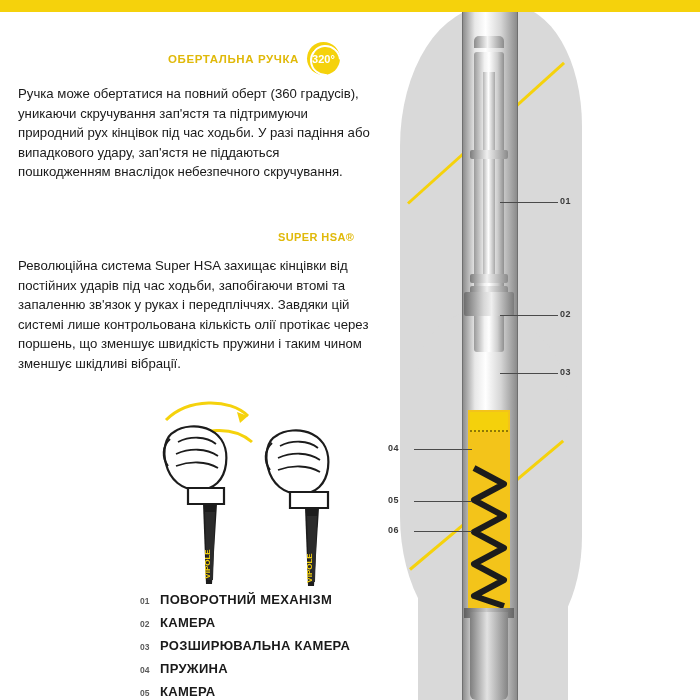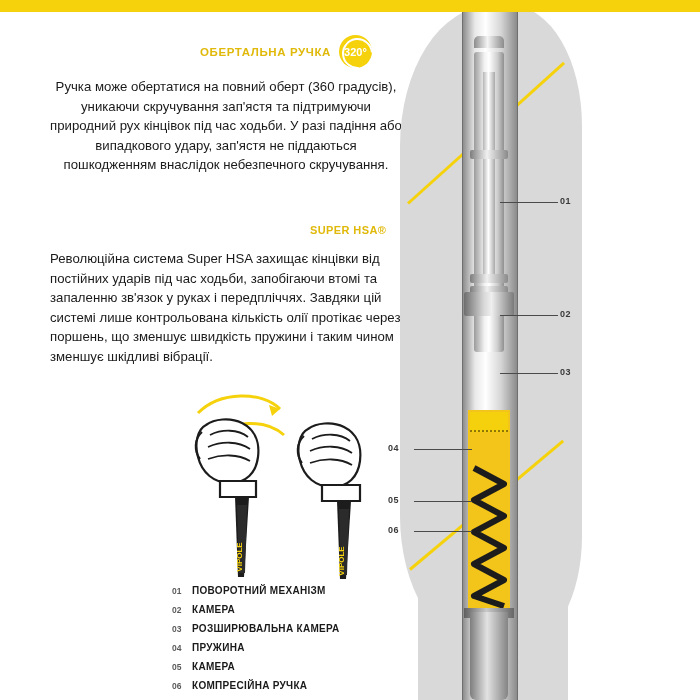--- a/index.html
+++ b/index.html
@@ -160,22 +160,22 @@
   }
   .lead {
     position: absolute;
     height: 1px;
     background: #4a4a4a;
   }
 
   
   .content {
     position: absolute;
-    left: 0; top: 17px;
-    width: 382px; height: 592px; margin-left: 32px;
+    left: 0; top: 24px;
+    width: 382px; height: 592px;
   }
 
   .badge-row {
     position: absolute;
     left: 168px; top: 18px;
     display: flex;
     align-items: center;
     gap: 8px;
   }
   .badge-title {
@@ -209,21 +209,21 @@
 
   p.para {
     position: absolute;
     margin: 0;
     left: 18px;
     width: 352px;
     font-size: 13.2px;
     line-height: 19.5px;
     color: #1a1a1a;
   }
-  #para1 { top: 60px; text-align: center; }
+  #para1 { top: 60px; }
   .sub-title {
     position: absolute;
     left: 278px; top: 207px;
     font-size: 11px;
     font-weight: bold;
     color: #e0b90a;
     letter-spacing: .4px;
   }
   #para2 { top: 232px; }
 
@@ -247,21 +247,21 @@
     gap: 8px;
     margin-bottom: 8px;
   }
   .legend-num {
     font-size: 8.5px;
     font-weight: bold;
     color: #5a5a5a;
     min-width: 12px;
   }
   .legend-label {
-    font-size: 10px;
+    font-size: 13px;
     font-weight: bold;
     color: #1a1a1a;
     letter-spacing: .3px;
   }
 </style>
 </head>
 <body>
 
 <div class="top-strip"></div>
 

